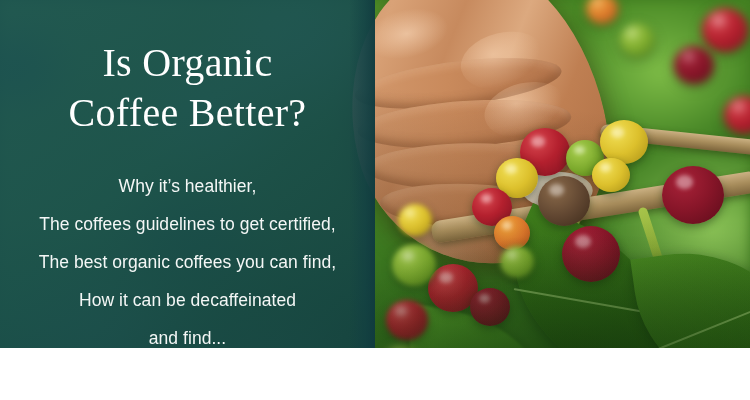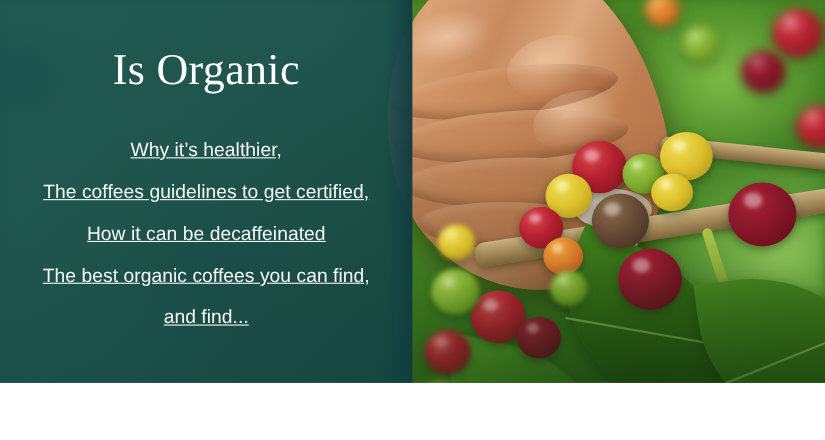--- a/index.html
+++ b/index.html
@@ -244,21 +244,20 @@
     font-family: "Liberation Sans", sans-serif;
     font-weight: 400;
     font-size: 17.5px;
     line-height: 38px;
     color: #f4f7f6;
     letter-spacing: 0.05px;
   }
   .subhead .sline {
     display: block;
     white-space: nowrap;
-    text-decoration: underline;
   }
 </style>
 </head>
 <body>
 
 <div class="banner">
 
   <div class="photo">
     <div class="photo-layer foliage"></div>
 
@@ -314,24 +313,25 @@
   </div>
 
   <div class="panel">
     <div class="panel-blur"></div>
     <div class="panel-tint"></div>
     <div class="panel-edge"></div>
 
     <div class="panel-content">
       <h1 class="headline">
         <span class="line">Is Organic</span>
+        <span class="line">Coffee Better?</span>
       </h1>
       <p class="subhead">
         <span class="sline">Why it’s healthier,</span>
         <span class="sline">The coffees guidelines to get certified,</span>
+        <span class="sline">The best organic coffees you can find,</span>
         <span class="sline">How it can be decaffeinated</span>
-        <span class="sline">The best organic coffees you can find,</span>
         <span class="sline">and find...</span>
       </p>
     </div>
   </div>
 
 </div>
 
 </body></html>

